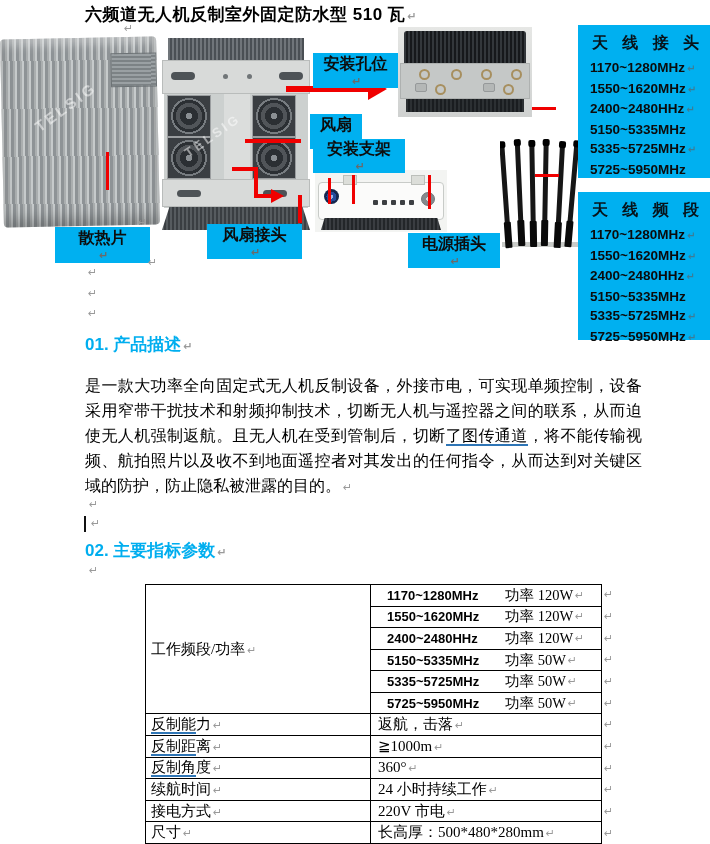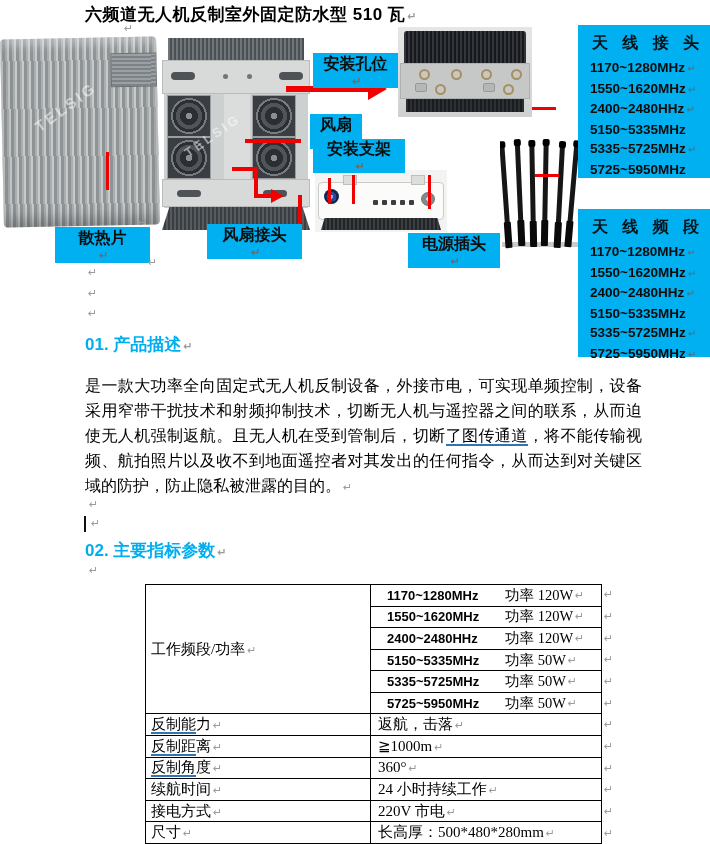--- a/index.html
+++ b/index.html
@@ -229,21 +229,21 @@
   <div class="abs infobox" style="left:578px;top:25px;width:132px;height:153px;">
     <div class="bx-title">天线接头</div>
     <div class="bx-line"><span>1170~1280MHz</span><span class="pc">↵</span></div>
     <div class="bx-line"><span>1550~1620MHz</span><span class="pc">↵</span></div>
     <div class="bx-line"><span>2400~2480HHz</span><span class="pc">↵</span></div>
     <div class="bx-line"><span>5150~5335MHz</span></div>
     <div class="bx-line"><span>5335~5725MHz</span><span class="pc">↵</span></div>
     <div class="bx-line"><span>5725~5950MHz</span></div>
   </div>
 
-  <div class="abs infobox" style="left:578px;top:192px;width:132px;height:148px;margin-top:17px;">
+  <div class="abs infobox" style="left:578px;top:192px;width:132px;height:148px;">
     <div class="bx-title">天线频段</div>
     <div class="bx-line"><span>1170~1280MHz</span><span class="pc">↵</span></div>
     <div class="bx-line"><span>1550~1620MHz</span><span class="pc">↵</span></div>
     <div class="bx-line"><span>2400~2480HHz</span><span class="pc">↵</span></div>
     <div class="bx-line"><span>5150~5335MHz</span></div>
     <div class="bx-line"><span>5335~5725MHz</span><span class="pc">↵</span></div>
     <div class="bx-line"><span>5725~5950MHz</span><span class="pc">↵</span></div>
   </div>
 
   <span class="abs pc" style="left:136px;top:216px;">↵</span>

